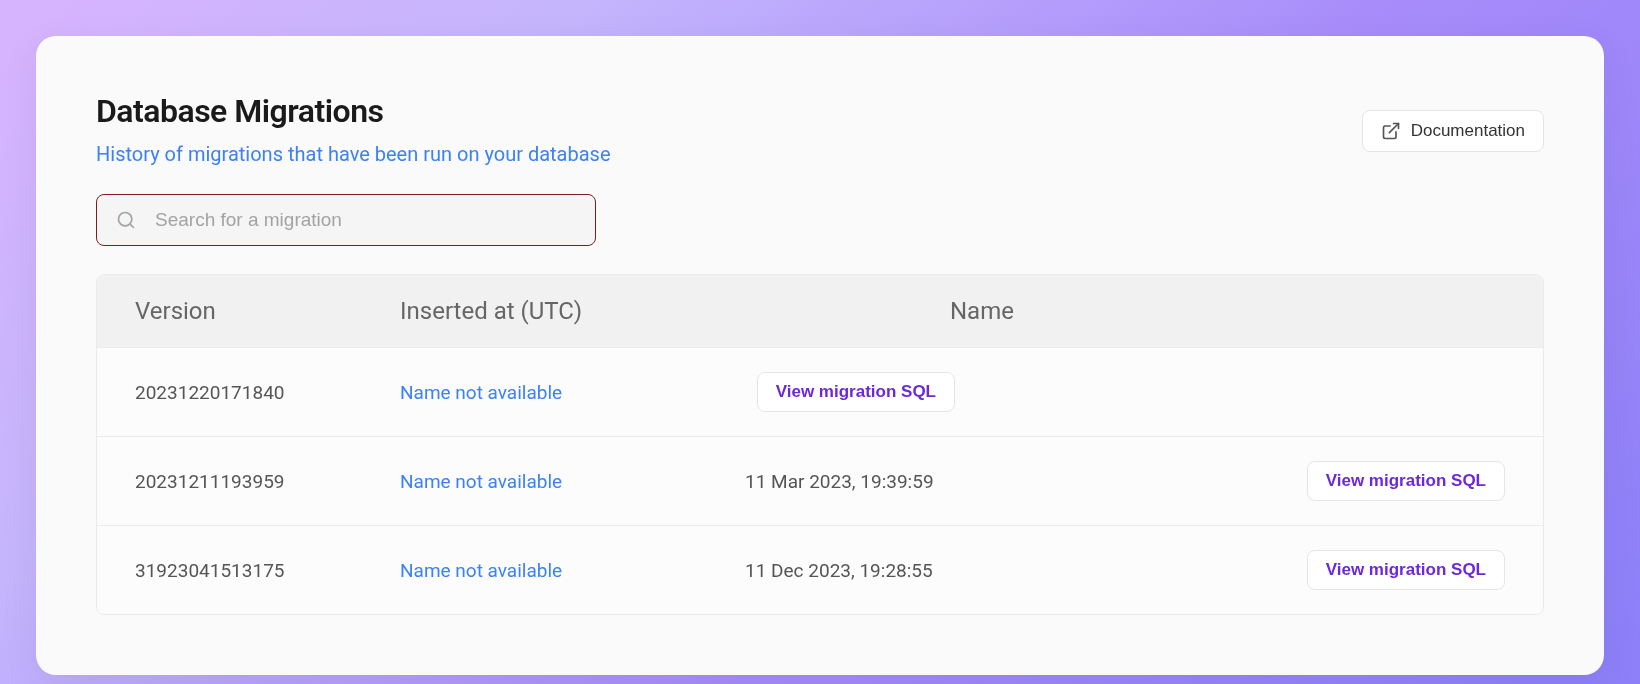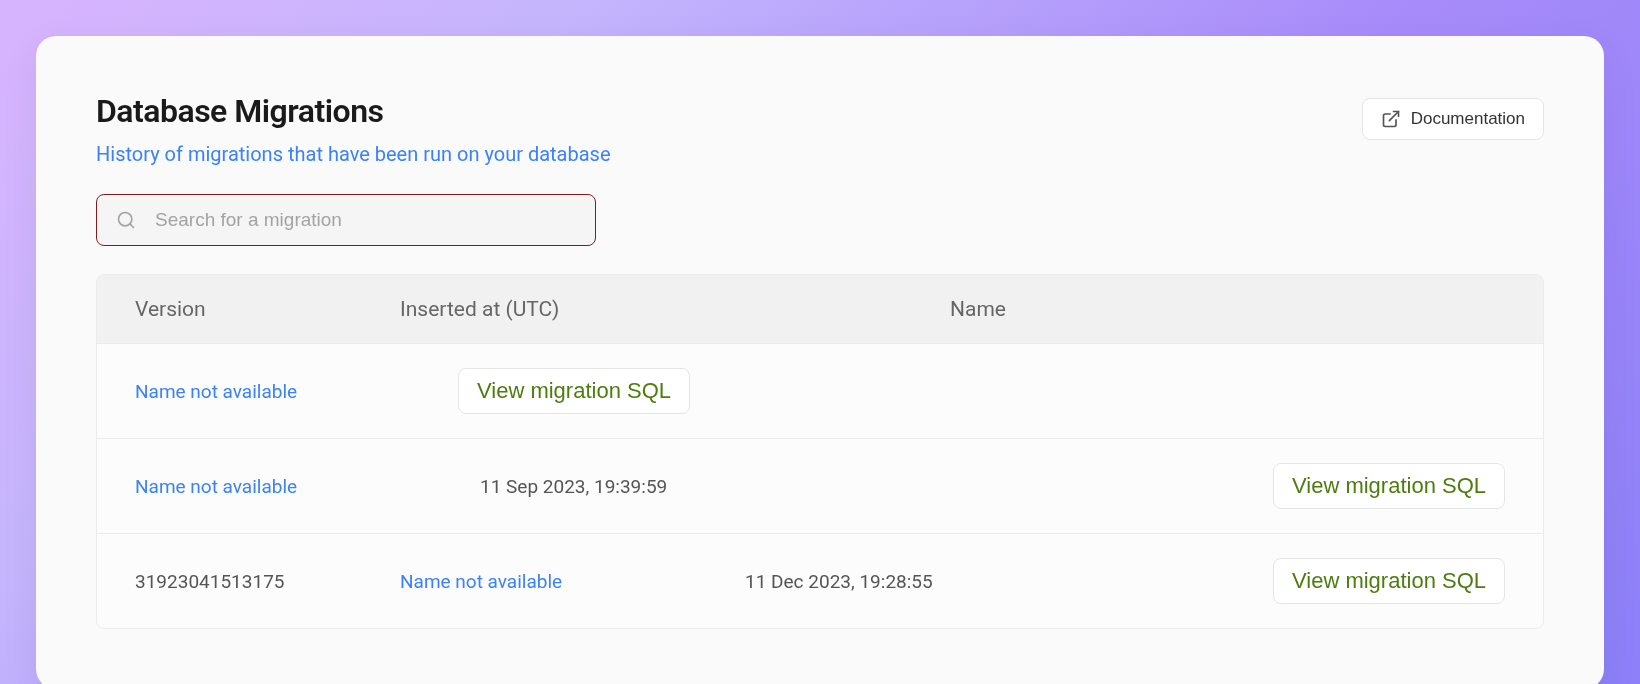--- a/index.html
+++ b/index.html
@@ -45,21 +45,21 @@
       align-items: center;
       gap: 10px;
       background: #ffffff;
       border: 1px solid #e5e5e5;
       border-radius: 8px;
       padding: 10px 18px;
       font-size: 17px;
       font-weight: 500;
       color: #333;
       cursor: pointer;
-      margin-top: 6px;
+      margin-top: 18px;
     }
     .doc-btn svg {
       width: 20px;
       height: 20px;
       stroke: #555;
     }
     .search-wrap {
       position: relative;
       width: 500px;
       margin-bottom: 28px;
@@ -95,21 +95,21 @@
       overflow: hidden;
       background: #fcfcfc;
     }
     .thead {
       display: flex;
       background: #f1f1f1;
       padding: 22px 38px;
       border-bottom: 1px solid #ebebeb;
     }
     .th {
-      font-size: 21px;
+      font-size: 24px;
       color: #666;
       font-weight: 400;
     }
     .col-version { width: 265px; flex-shrink: 0; }
     .col-name    { width: 345px; flex-shrink: 0; }
     .col-date    { flex: 1; }
     .col-action  { width: 210px; flex-shrink: 0; display: flex; justify-content: flex-end; }
     .trow {
       display: flex;
       align-items: center;
@@ -120,23 +120,23 @@
     .td {
       font-size: 19px;
       color: #555;
     }
     .td.muted { color: #3b82f6; }
     .view-btn {
       background: #ffffff;
       border: 1px solid #e5e5e5;
       border-radius: 8px;
       padding: 9px 18px;
-      font-size: 22px;
-      font-weight: 400;
-      color: #4d7c0f;
+      font-size: 17px;
+      font-weight: 700;
+      color: #6d28d9;
       cursor: pointer;
       white-space: nowrap;
     }
   </style>
 </head>
 <body>
 
 <div class="card">
 
   <div class="header-row">
@@ -164,29 +164,31 @@
 
   <div class="table">
     <div class="thead">
       <div class="th col-version">Version</div>
       <div class="th col-date">Inserted at (UTC)</div>
       <div class="th col-name">Name</div>
       <div class="th col-action"></div>
     </div>
 
     <div class="trow">
+      <div class="td col-version">20231220171840</div>
       <div class="td muted col-name">Name not available</div>
       <div class="col-action">
         <button class="view-btn">View migration SQL</button>
       </div>
     </div>
 
     <div class="trow">
+      <div class="td col-version">20231211193959</div>
       <div class="td muted col-name">Name not available</div>
-      <div class="td col-date">11 Sep 2023, 19:39:59</div>
+      <div class="td col-date">11 Mar 2023, 19:39:59</div>
       <div class="col-action">
         <button class="view-btn">View migration SQL</button>
       </div>
     </div>
 
     <div class="trow">
       <div class="td col-version">31923041513175</div>
       <div class="td muted col-name">Name not available</div>
       <div class="td col-date">11 Dec 2023, 19:28:55</div>
       <div class="col-action">

